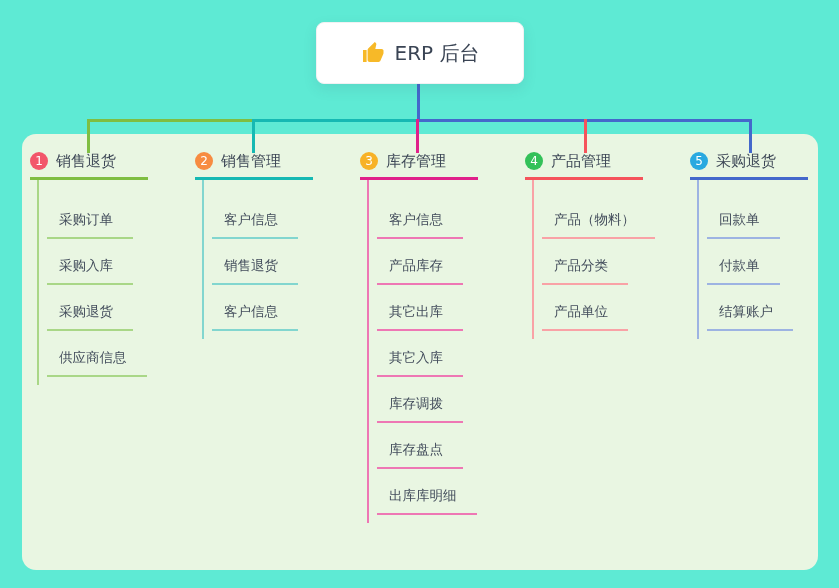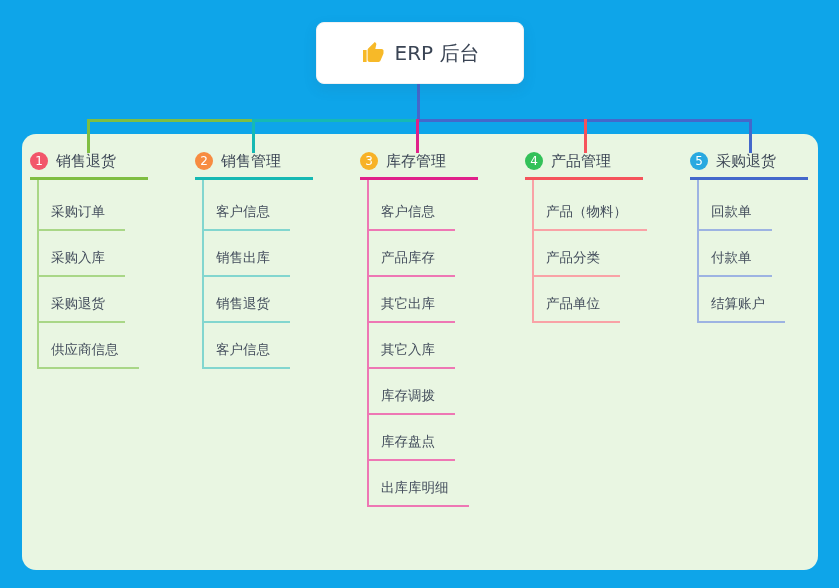--- a/index.html
+++ b/index.html
@@ -1,17 +1,17 @@
 <!DOCTYPE html>
 <html><head>
 <meta charset="utf-8">
 <style>
   html,body{margin:0;padding:0;background:#ffffff;}
   body{font-family:"DejaVu Sans","Liberation Sans",sans-serif;}
-  .stage{position:relative;width:839px;height:588px;background:#0ea5e9;overflow:hidden;}
+  .stage{position:relative;width:839px;height:588px;background:#5eead4;overflow:hidden;}
 
   
   .root-card{
     position:absolute;left:316px;top:22px;width:206px;height:60px;
     background:#ffffff;border:1px solid #f1f1f3;border-radius:8px;
     box-shadow:0 5px 14px rgba(60,70,90,.10);
     display:flex;align-items:center;justify-content:center;gap:10px;
     font-size:20px;color:#3a4454;font-weight:500;z-index:3;
   }
   .thumb{width:24px;height:24px;flex:0 0 auto;}
@@ -48,21 +48,21 @@
     width:118px;height:32px;box-sizing:content-box;
     border-bottom:3px solid var(--main);
     font-size:15px;color:#3d4756;font-weight:500;white-space:nowrap;
   }
   .badge{
     width:18px;height:18px;border-radius:50%;background:var(--badge);
     color:#ffffff;font-size:12px;line-height:18px;text-align:center;
     flex:0 0 auto;font-weight:500;
   }
   .items{
-    list-style:none;margin:0 0 0 7px;padding:0;
+    list-style:none;margin:0 0 0 7px;padding:8px;
     border-left:2px solid var(--sub);
     display:flex;flex-direction:column;align-items:flex-start;
   }
   .items li{
     box-sizing:border-box;height:46px;
     display:flex;align-items:flex-end;
     padding:0 20px 8px 12px;
     border-bottom:2px solid var(--sub);
     font-size:13.5px;color:#434d5c;white-space:nowrap;
   }
@@ -105,21 +105,20 @@
     </ul>
   </div>
 
   <div class="branch b2">
     <div class="branch-header">
       <span class="badge">2</span>
       <span>销售管理</span>
     </div>
     <ul class="items">
       <li>客户信息</li>
-      <li>销售出库</li>
       <li>销售退货</li>
       <li>客户信息</li>
     </ul>
   </div>
 
   <div class="branch b3">
     <div class="branch-header">
       <span class="badge">3</span>
       <span>库存管理</span>
     </div>

